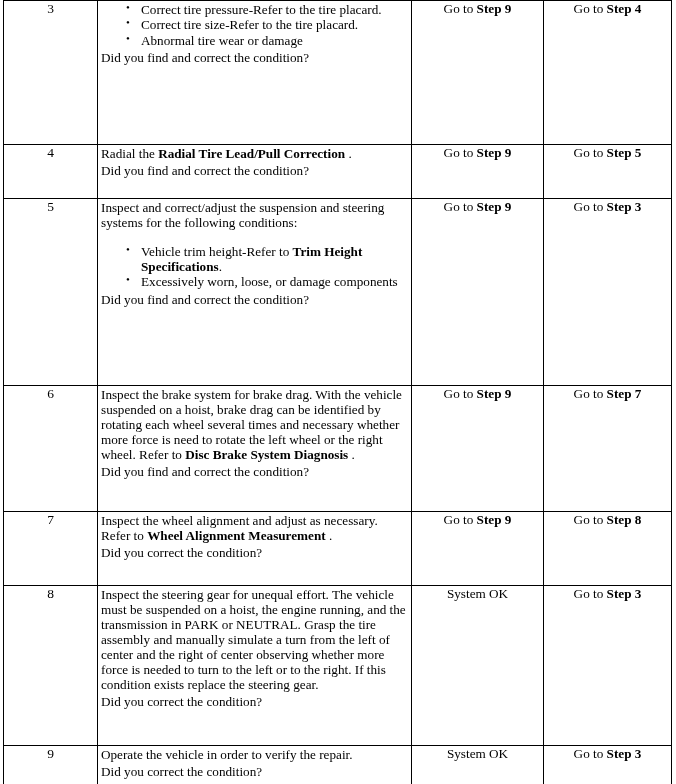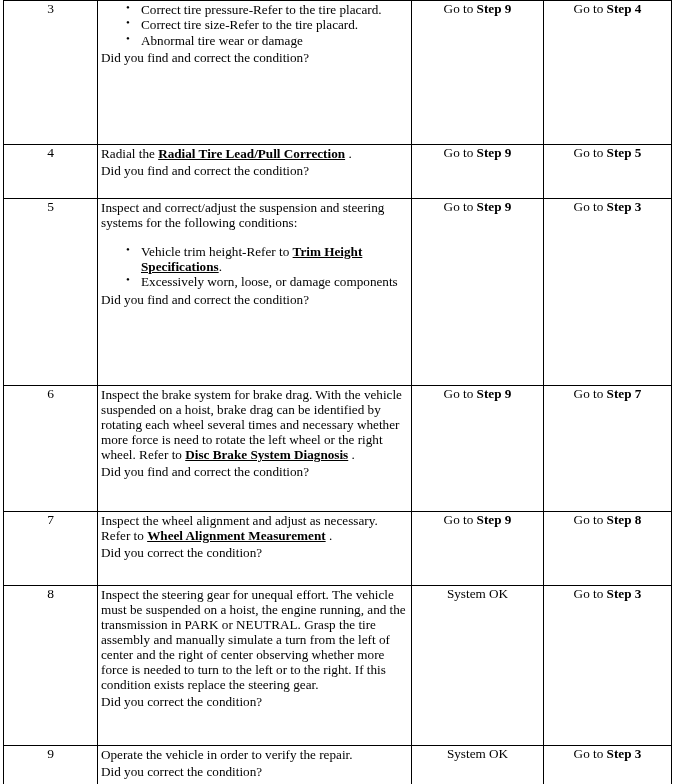--- a/index.html
+++ b/index.html
@@ -97,21 +97,20 @@
   
   td.result-cell {
     text-align: center;
     vertical-align: bottom;
     padding-bottom: 1px;
     white-space: nowrap;
   }
 
   b.ref {
     font-weight: bold;
-    text-decoration: underline;
   }
   b.stepnum {
     font-weight: bold;
     margin-top: 44px;
   }
 </style>
 </head>
 <body>
 
 <div class="page">

